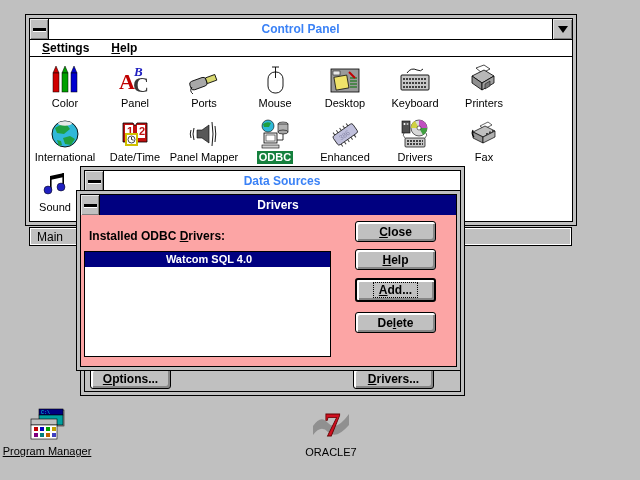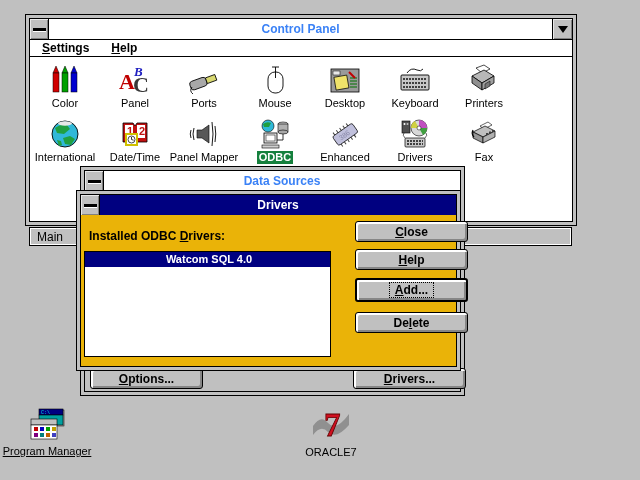--- a/index.html
+++ b/index.html
@@ -129,25 +129,25 @@
     font-size: 12px;
     line-height: 18px;
     padding-left: 7px;
     z-index: 1;
   }
 
   
   #ds { left: 80px; top: 166px; width: 385px; height: 230px; z-index: 3; }
   #ds-client { flex: 1; position: relative; background: #c0c0c0; }
   #dr { left: 76px; top: 190px; width: 385px; height: 181px; z-index: 4; }
-  #dr-client { flex: 1; position: relative; background: #eab308; }
+  #dr-client { flex: 1; position: relative; background: #fca5a5; }
 
   .btn {
     position: absolute;
-    width: 113px; height: 21px;
+    width: 81px; height: 21px;
     background: #c0c0c0;
     border: 1px solid #000;
     border-radius: 3px;
     box-shadow: inset 1px 1px 0 #fff, inset 2px 2px 0 #fff,
                 inset -1px -1px 0 #868686, inset -2px -2px 0 #868686;
     font-weight: bold;
     font-size: 12px;
     display: flex;
     align-items: center;
     justify-content: center;
@@ -407,20 +407,30 @@
           <path d="M5,12 q-2,4 1,7" fill="none" stroke="#000" stroke-width="1.2"></path>
           <g fill="#404040">
             <rect x="18" y="15" width="2" height="2"></rect>
               <rect x="21" y="13.5" width="2" height="2"></rect>
               <rect x="24" y="12" width="2" height="2"></rect>
           </g>
         </svg>
         <div class="cell-label">Fax</div>
       </div>
 
+      <div class="cell" style="left:-8px;top:111px">
+        <svg viewBox="0 0 32 32" width="32" height="32">
+          <polygon points="11,8 25,5 25,9 11,12" fill="#000"></polygon>
+          <rect x="11" y="8" width="1.6" height="14" fill="#000"></rect>
+          <rect x="23.4" y="5" width="1.6" height="14" fill="#000"></rect>
+          <circle cx="9" cy="22" r="4" fill="#2020c0" stroke="#000" stroke-width="0.5"></circle>
+          <circle cx="22" cy="19" r="4" fill="#2020c0" stroke="#000" stroke-width="0.5"></circle>
+        </svg>
+        <div class="cell-label">Sound</div>
+      </div>
 
     </div>
   </div>
 </div>
 
 <div id="ds" class="winframe">
   <div class="wininner">
     <div class="titlebar">
       <div class="sysbtn">
         <div class="sysdash"></div>

